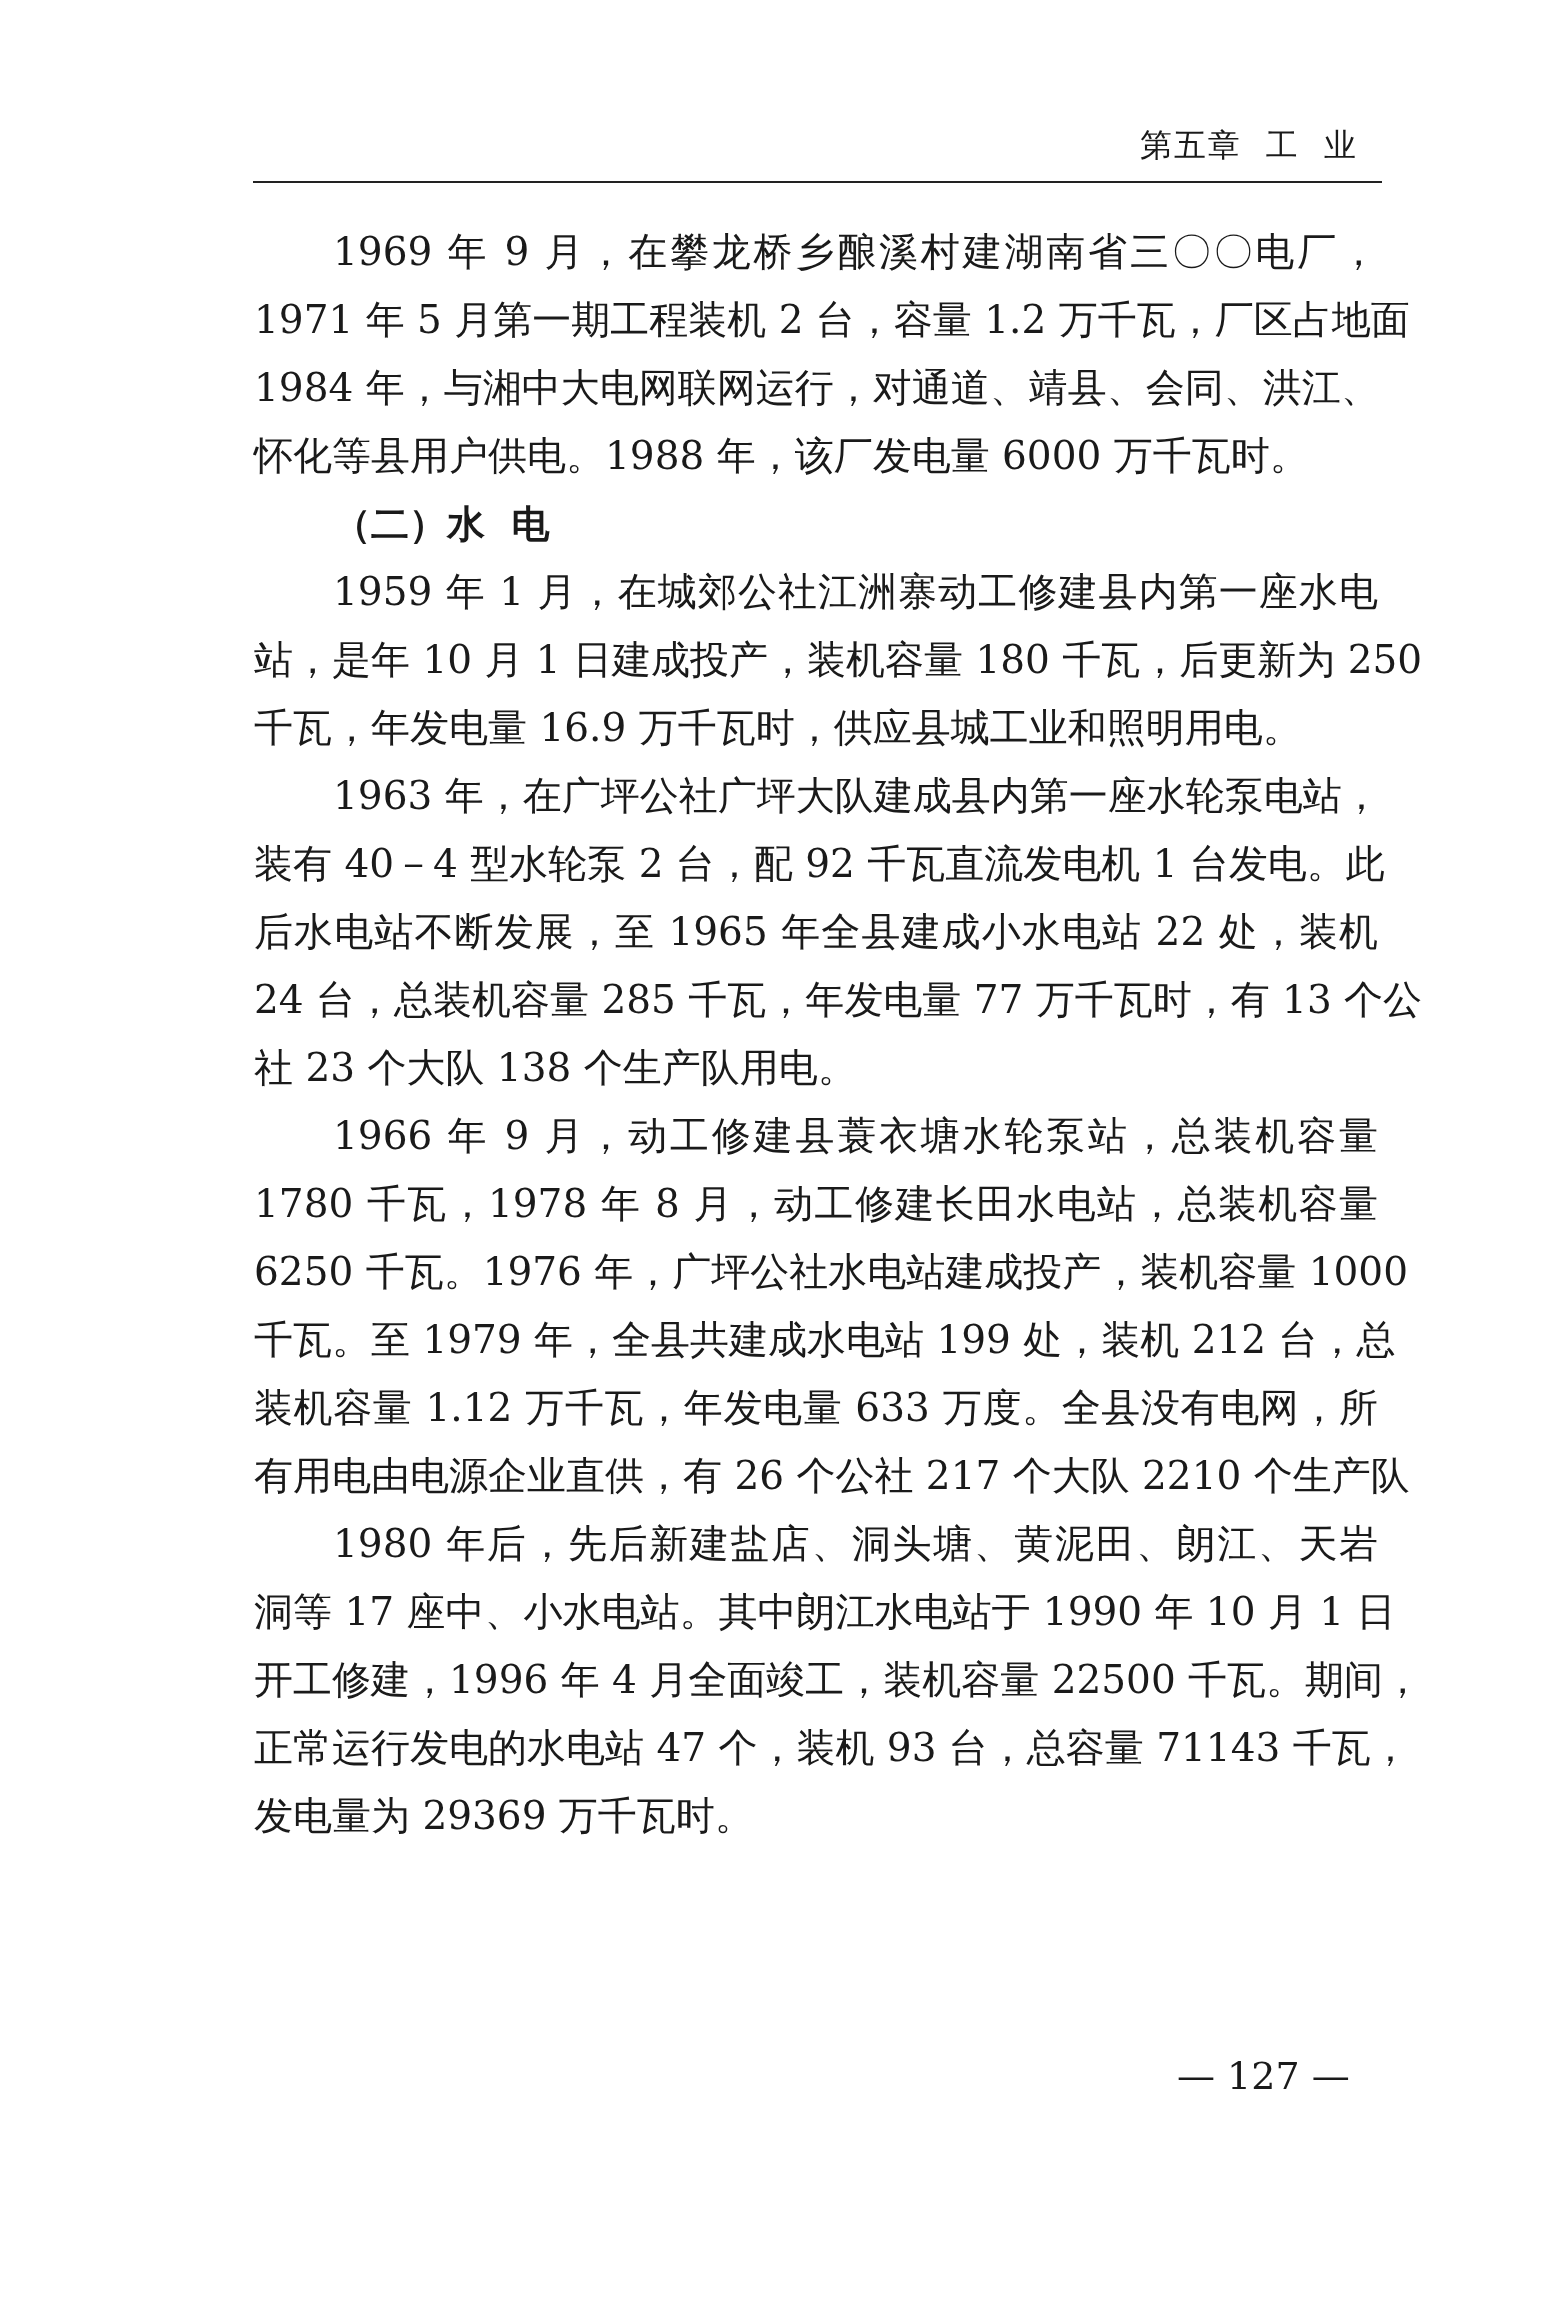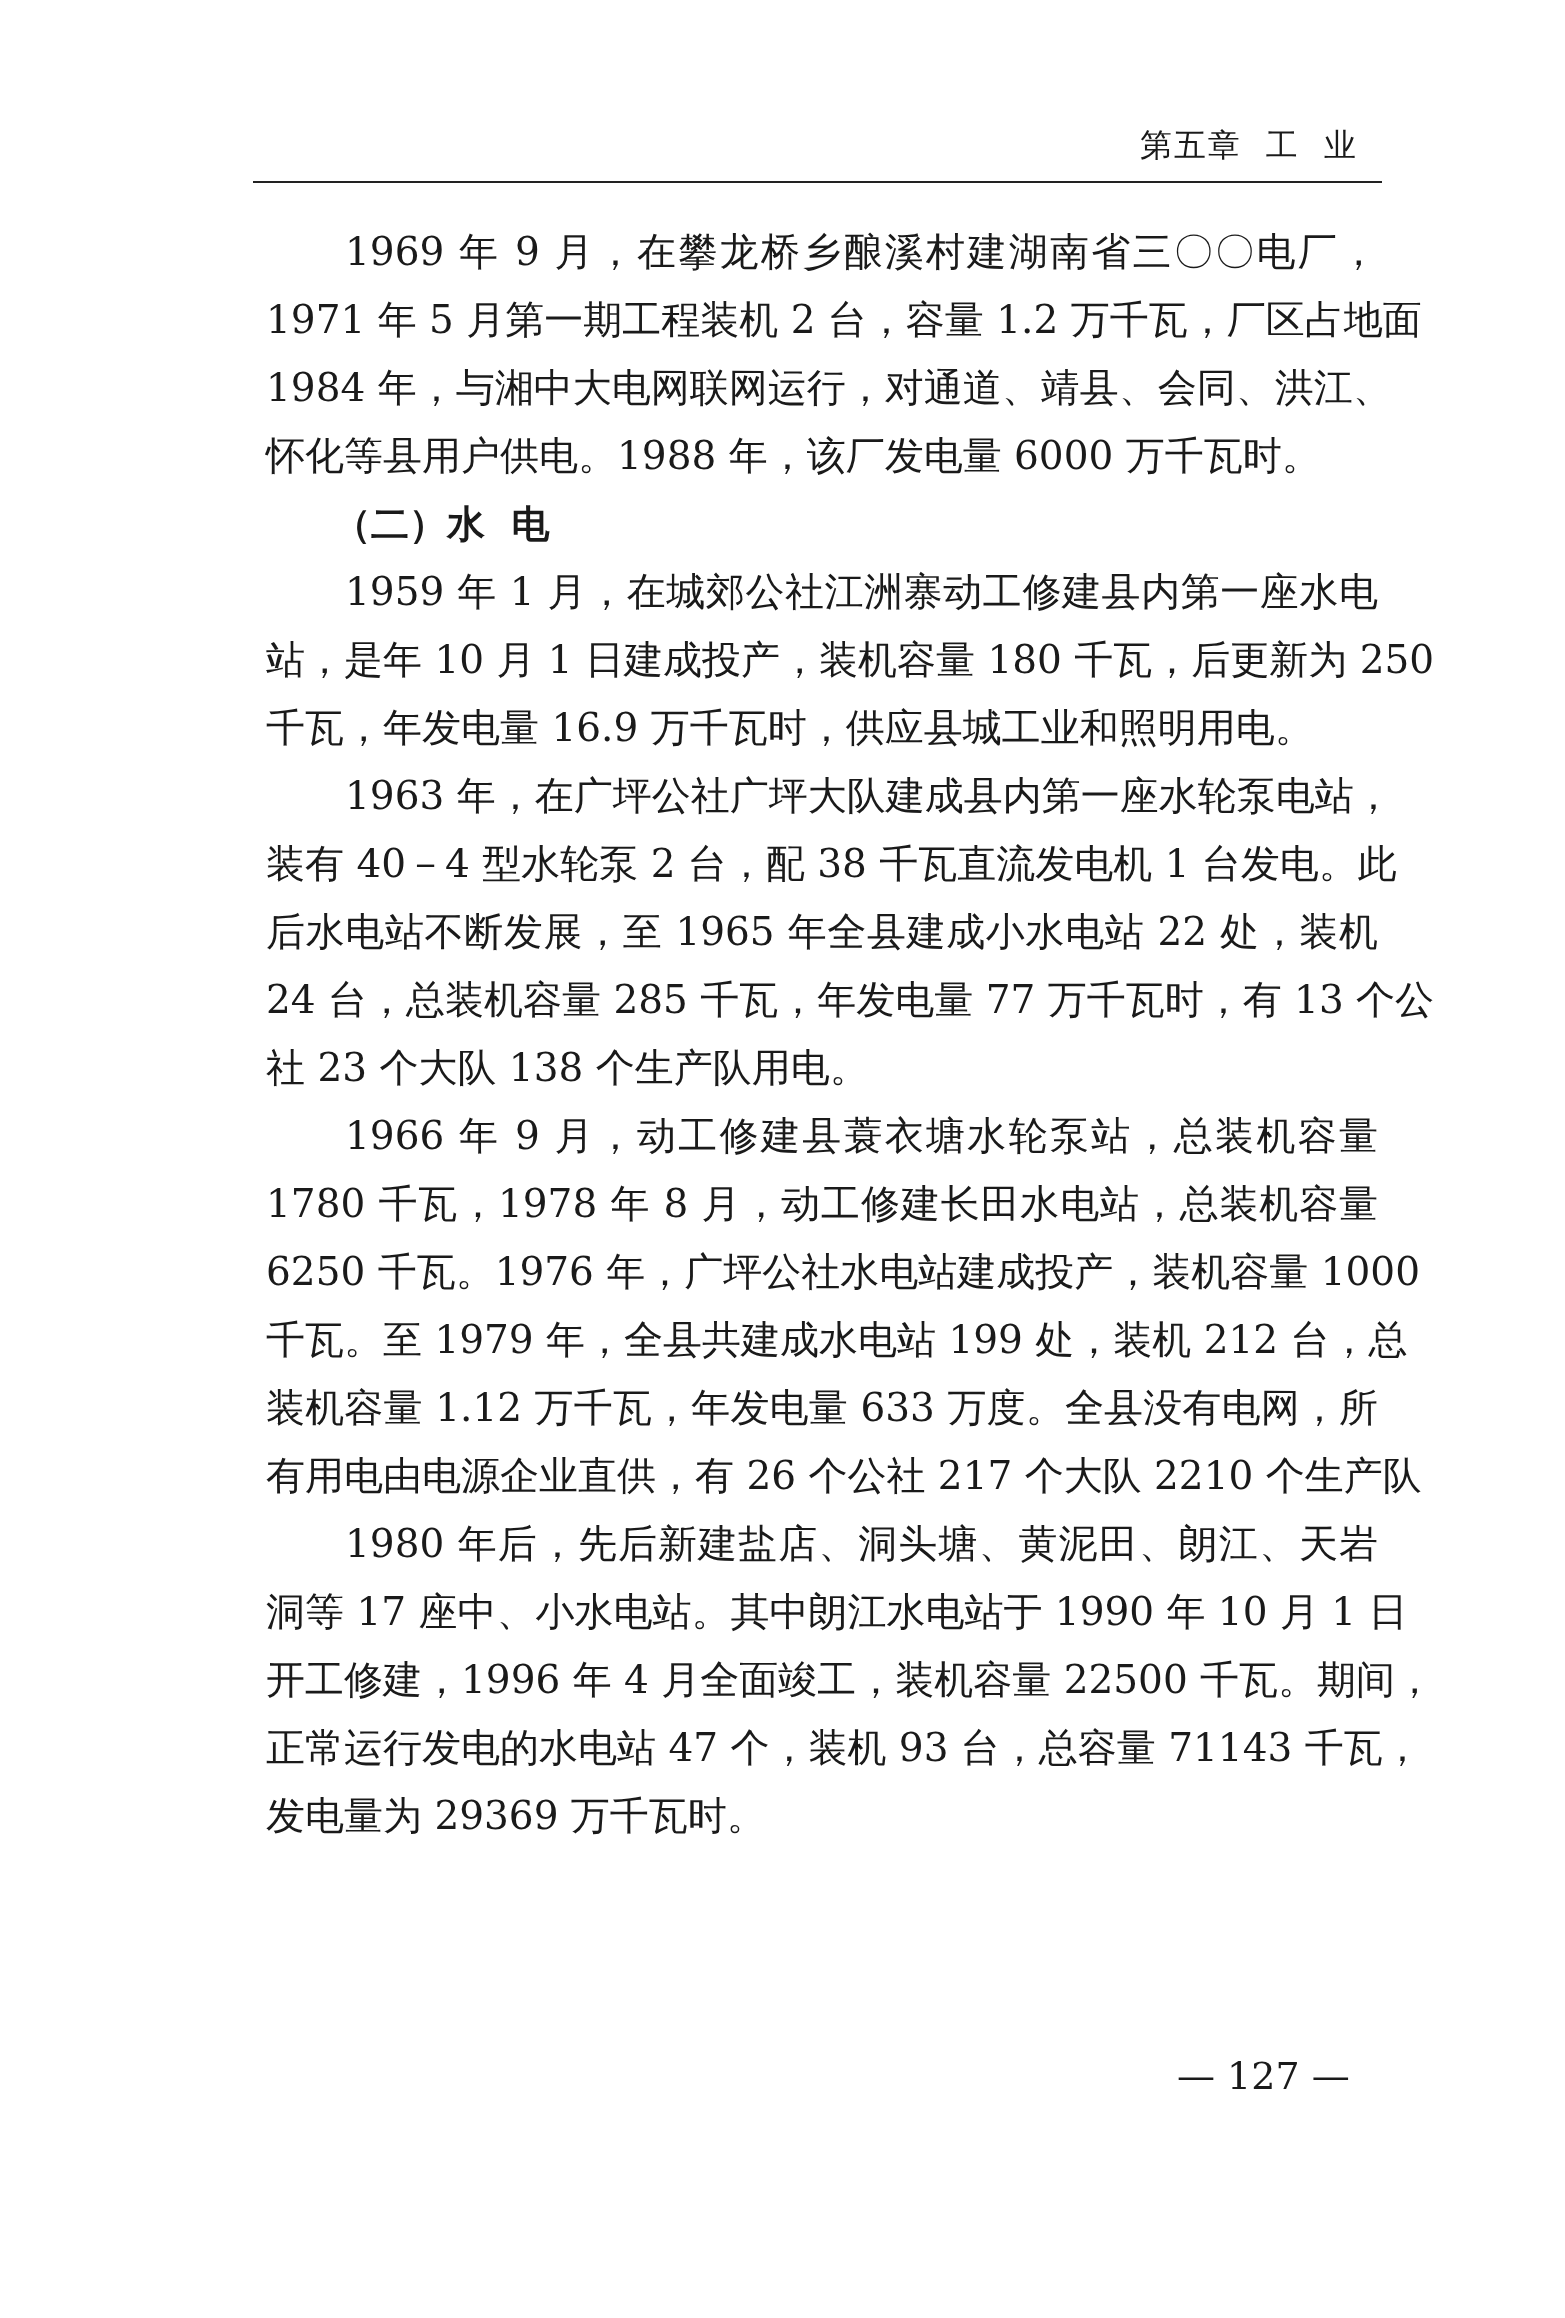--- a/index.html
+++ b/index.html
@@ -3,21 +3,21 @@
 <meta charset="utf-8">
 <style>
   html, body { margin: 0; padding: 0; background: #ffffff; }
   body { width: 1565px; height: 2319px; position: relative; overflow: hidden;
          font-family: "DejaVu Serif", "Liberation Serif", serif; color: #1a1a1a; }
   .running-head { position: absolute; left: 1140px; top: 124px; font-size: 32px;
                   letter-spacing: 1.9px; white-space: pre; }
   .head-rule { position: absolute; left: 253px; top: 181px; width: 1129px; height: 2.4px; background: #222; }
   .body { position: absolute; left: 254px; top: 218px; width: 1124px; }
   .line { height: 68px; line-height: 68px; font-size: 39px; white-space: nowrap;
-          text-align: justify; text-align-last: justify; margin-left: 12px; }
+          text-align: justify; text-align-last: justify; }
   .line.last { text-align-last: left; }
   .line.indent { padding-left: 79px; }
   .heading { height: 68px; line-height: 68px; font-size: 38px; font-weight: bold;
              padding-left: 79px; white-space: pre; font-family: "DejaVu Sans", sans-serif; }
   .folio { position: absolute; left: 1177px; top: 2054px; font-size: 38px; white-space: pre; }
 </style>
 </head>
 <body>
 
 <div class="running-head">第五章  工  业</div>
@@ -35,21 +35,21 @@
   <div class="heading">（二）水  电</div>
 
   <div>
     <div class="line indent">1959 年 1 月，在城郊公社江洲寨动工修建县内第一座水电</div>
     <div class="line">站，是年 10 月 1 日建成投产，装机容量 180 千瓦，后更新为 250</div>
     <div class="line last">千瓦，年发电量 16.9 万千瓦时，供应县城工业和照明用电。</div>
   </div>
 
   <div>
     <div class="line indent">1963 年，在广坪公社广坪大队建成县内第一座水轮泵电站，</div>
-    <div class="line">装有 40－4 型水轮泵 2 台，配 38 千瓦直流发电机 1 台发电。此</div>
+    <div class="line">装有 40－4 型水轮泵 2 台，配 92 千瓦直流发电机 1 台发电。此</div>
     <div class="line">后水电站不断发展，至 1965 年全县建成小水电站 22 处，装机</div>
     <div class="line">24 台，总装机容量 285 千瓦，年发电量 77 万千瓦时，有 13 个公</div>
     <div class="line last">社 23 个大队 138 个生产队用电。</div>
   </div>
 
   <div>
     <div class="line indent">1966 年 9 月，动工修建县蓑衣塘水轮泵站，总装机容量</div>
     <div class="line">1780 千瓦，1978 年 8 月，动工修建长田水电站，总装机容量</div>
     <div class="line">6250 千瓦。1976 年，广坪公社水电站建成投产，装机容量 1000</div>
     <div class="line">千瓦。至 1979 年，全县共建成水电站 199 处，装机 212 台，总</div>

